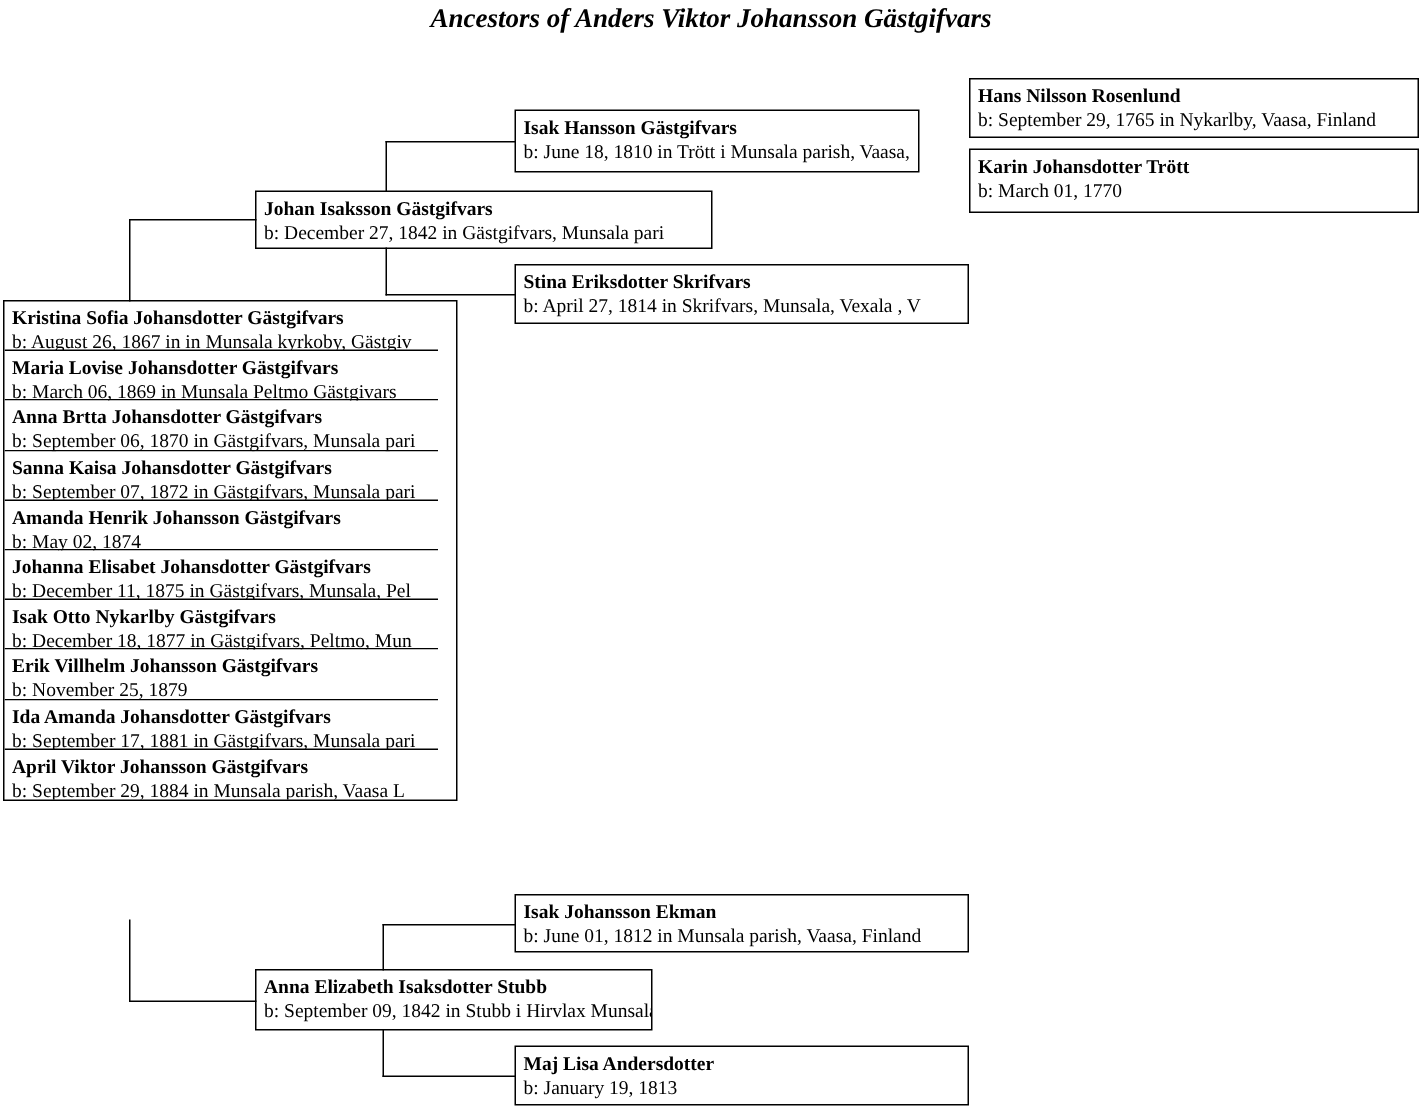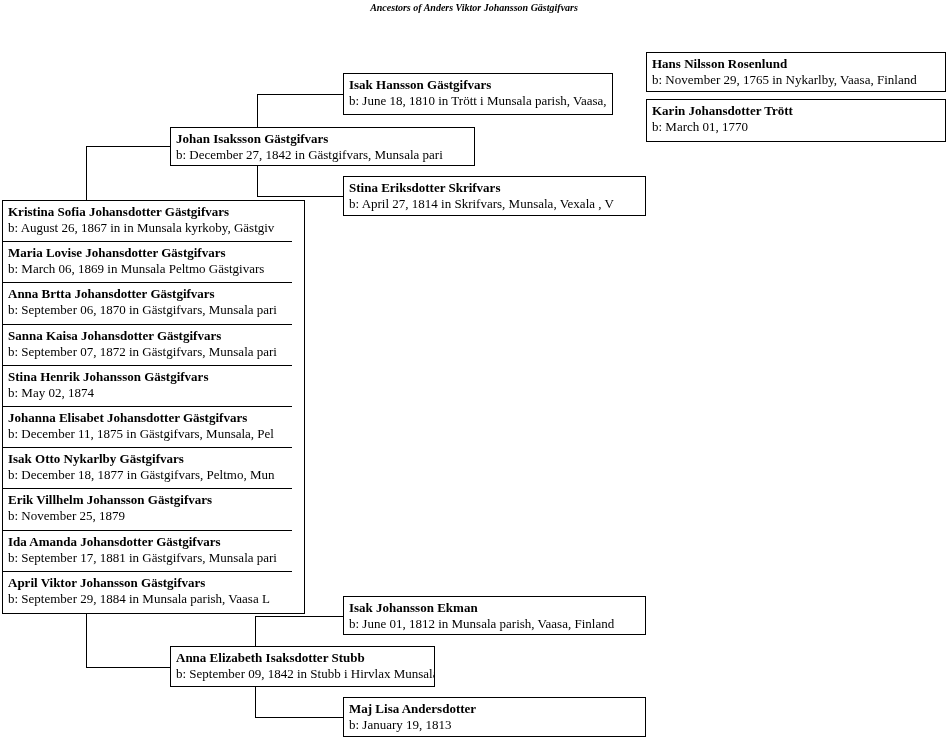--- a/index.html
+++ b/index.html
@@ -7,36 +7,36 @@
     position:relative;
     width:948px; height:746px;
     background:#ffffff;
     color:#000000;
     font-family:"Liberation Serif", serif;
     overflow:hidden;
   }
   .chart-title {
     position:absolute; top:2px; left:0; width:100%;
     text-align:center;
-    font-size:10px; font-weight:bold; font-style:italic;
+    font-size:18px; font-weight:bold; font-style:italic;
     white-space:nowrap;
   }
   .pbox {
     position:absolute;
     border:1px solid #000000;
     background:#ffffff;
     box-sizing:border-box;
     padding:3px 0 0 5px;
     overflow:hidden;
   }
   .pname { font-size:13px; line-height:16px; font-weight:bold; white-space:nowrap; }
   .pbirth { font-size:13px; line-height:16px; white-space:nowrap; }
   .children-box {
     position:absolute;
-    left:2px; top:200px; width:303px; height:414px;
+    left:2px; top:200px; width:303px; height:334px;
     border:1px solid #000000;
     background:#ffffff;
     box-sizing:border-box;
     display:grid;
     grid-template-rows:repeat(10, 1fr);
   }
   .crow { position:relative; overflow:hidden; padding-top:3px; }
   .crow .pname, .crow .pbirth { padding-left:5px; }
   .crow .sep {
     position:absolute; bottom:0; left:0;
@@ -68,21 +68,21 @@
       <div class="pname">Anna Brtta Johansdotter Gästgifvars</div>
       <div class="pbirth">b: September 06, 1870 in Gästgifvars, Munsala pari</div>
       <div class="sep"></div>
     </div>
     <div class="crow">
       <div class="pname">Sanna Kaisa Johansdotter Gästgifvars</div>
       <div class="pbirth">b: September 07, 1872 in Gästgifvars, Munsala pari</div>
       <div class="sep"></div>
     </div>
     <div class="crow">
-      <div class="pname">Stina Henrik Johansson Gästgifvars</div>
+      <div class="pname">Amanda Henrik Johansson Gästgifvars</div>
       <div class="pbirth">b: May 02, 1874</div>
       <div class="sep"></div>
     </div>
     <div class="crow">
       <div class="pname">Johanna Elisabet Johansdotter Gästgifvars</div>
       <div class="pbirth">b: December 11, 1875 in Gästgifvars, Munsala, Pel</div>
       <div class="sep"></div>
     </div>
     <div class="crow">
       <div class="pname">Isak Otto Nykarlby Gästgifvars</div>
@@ -130,21 +130,21 @@
     <div class="pbirth">b: June 01, 1812 in Munsala parish, Vaasa, Finland</div>
   </div>
 
   <div class="pbox" style="left:343px; top:697px; width:303px; height:40px;">
     <div class="pname">Maj Lisa Andersdotter</div>
     <div class="pbirth">b: January 19, 1813</div>
   </div>
 
   <div class="pbox" style="left:646px; top:52px; width:300px; height:40px;">
     <div class="pname">Hans Nilsson Rosenlund</div>
-    <div class="pbirth">b: November 29, 1765 in Nykarlby, Vaasa, Finland</div>
+    <div class="pbirth">b: September 29, 1765 in Nykarlby, Vaasa, Finland</div>
   </div>
 
   <div class="pbox" style="left:646px; top:99px; width:300px; height:43px;">
     <div class="pname">Karin Johansdotter Trött</div>
     <div class="pbirth">b: March 01, 1770</div>
   </div>
 
   <div class="vline" style="left:86px; top:146px; height:55px;"></div>
   <div class="hline" style="left:86px; top:146px; width:85px;"></div>
   <div class="vline" style="left:86px; top:613px; height:55px;"></div>

